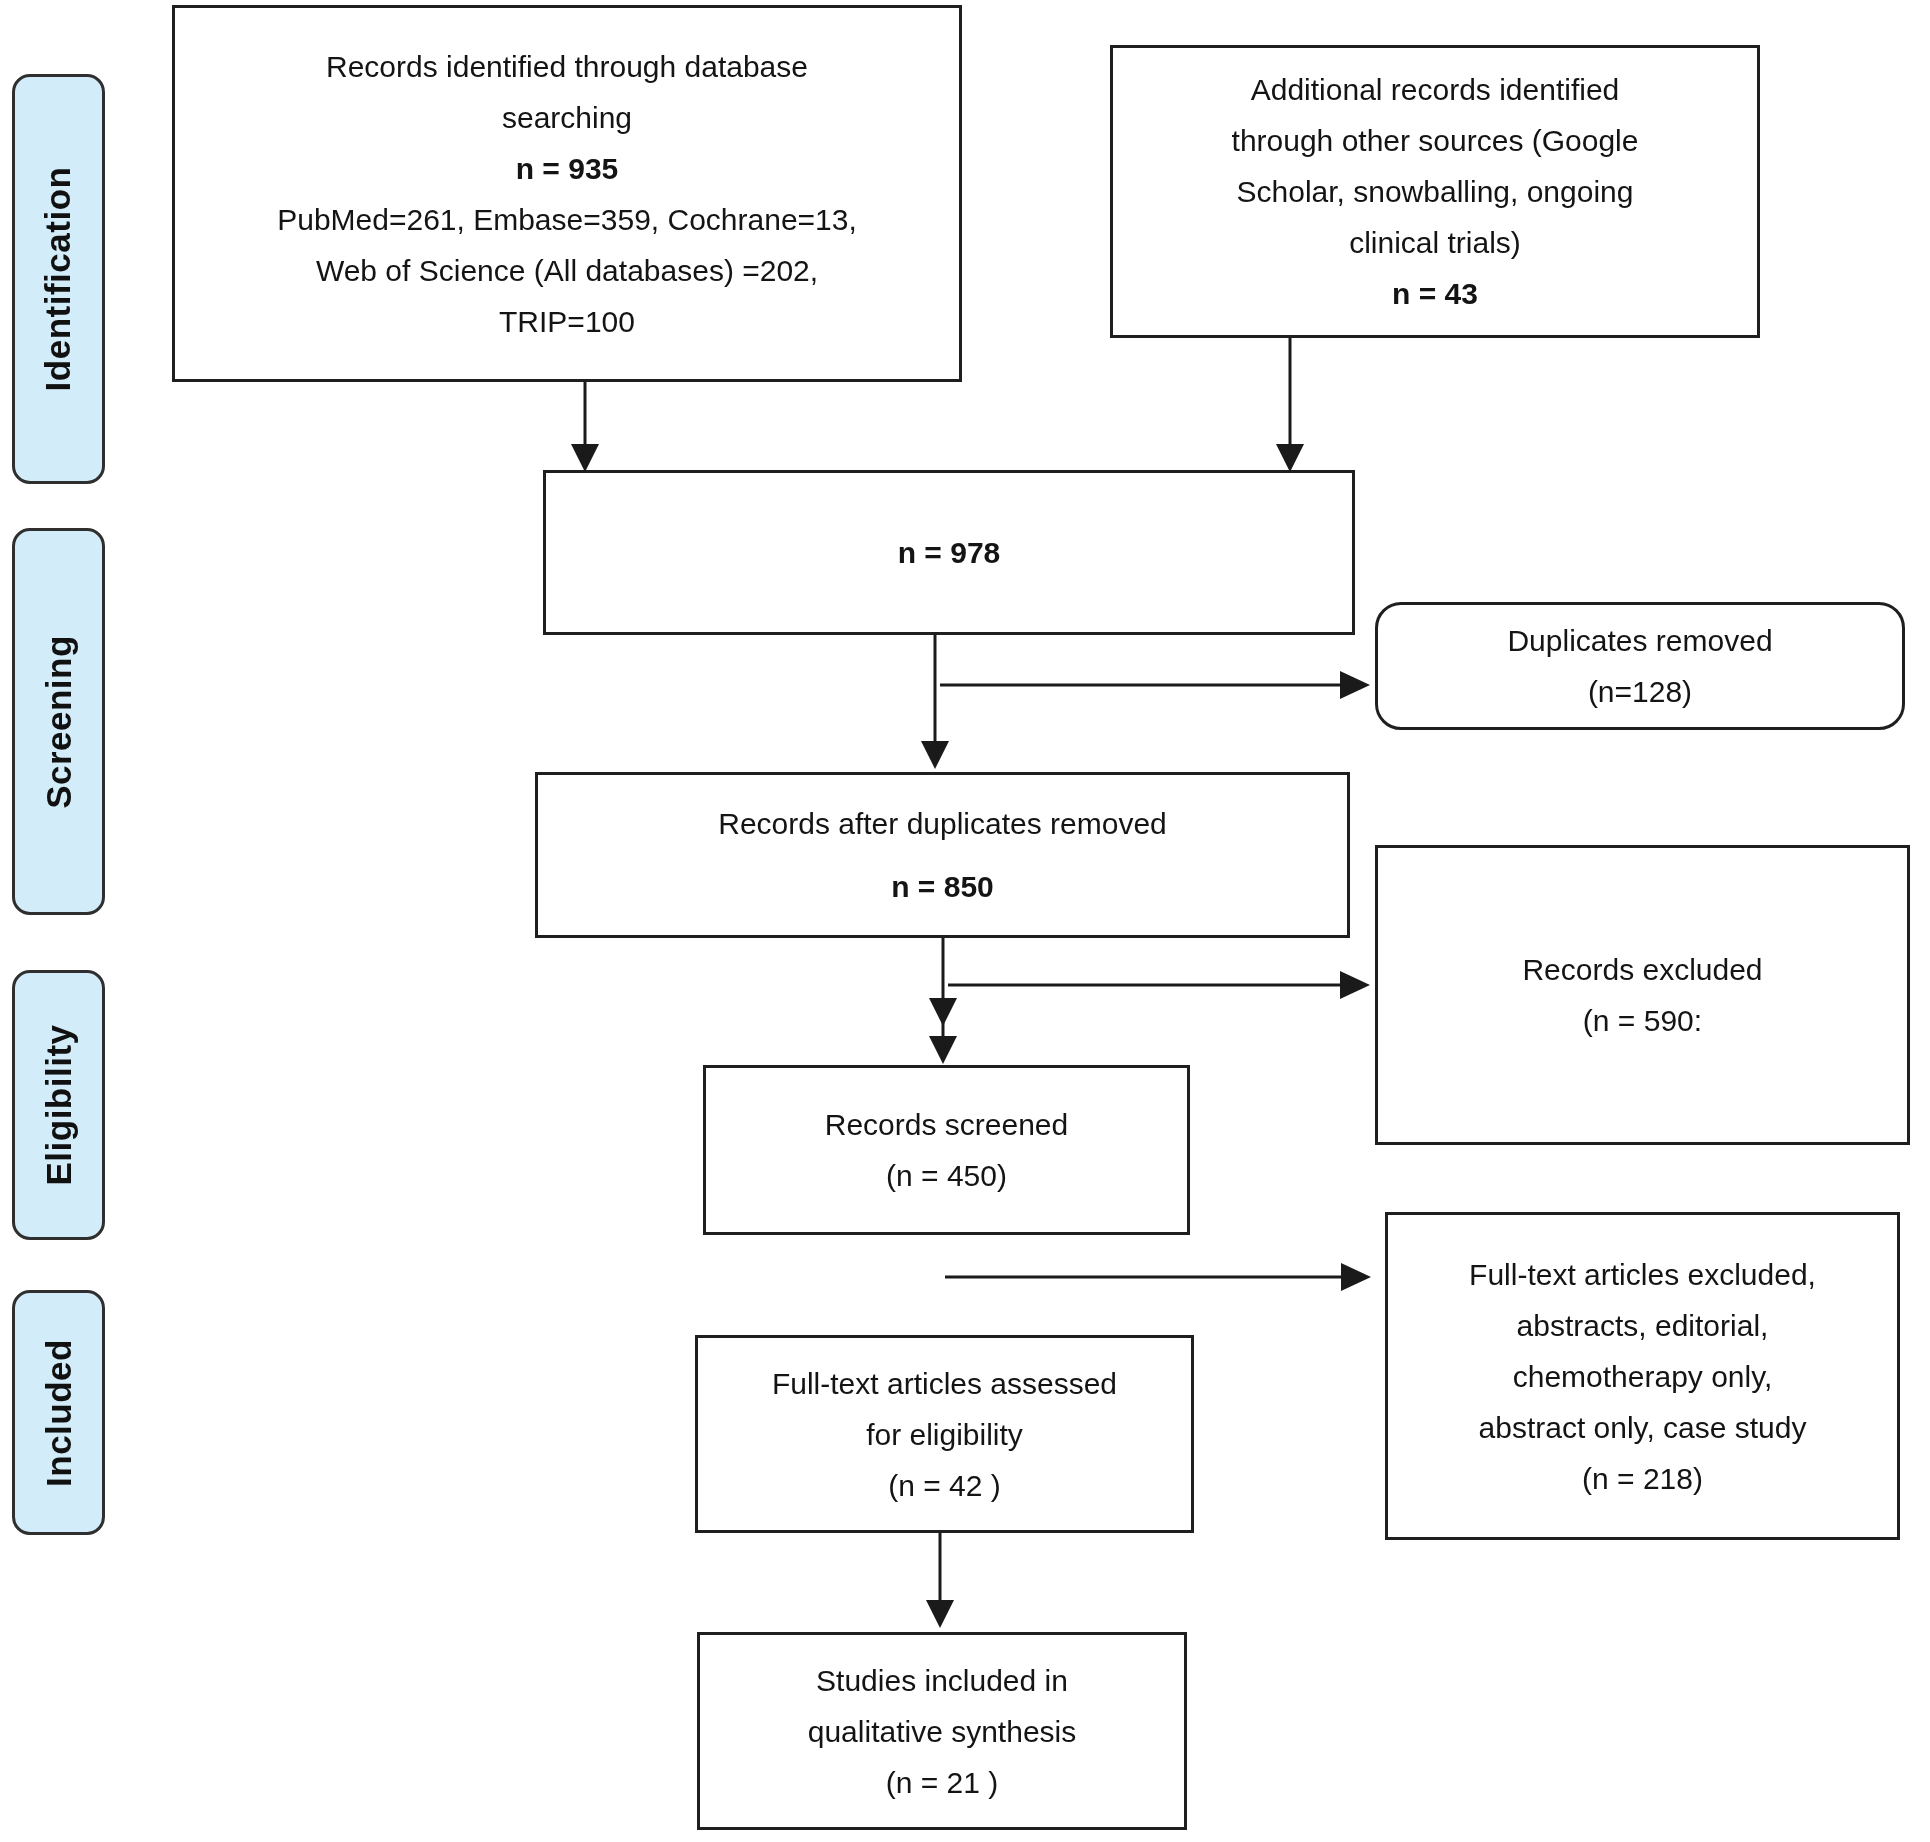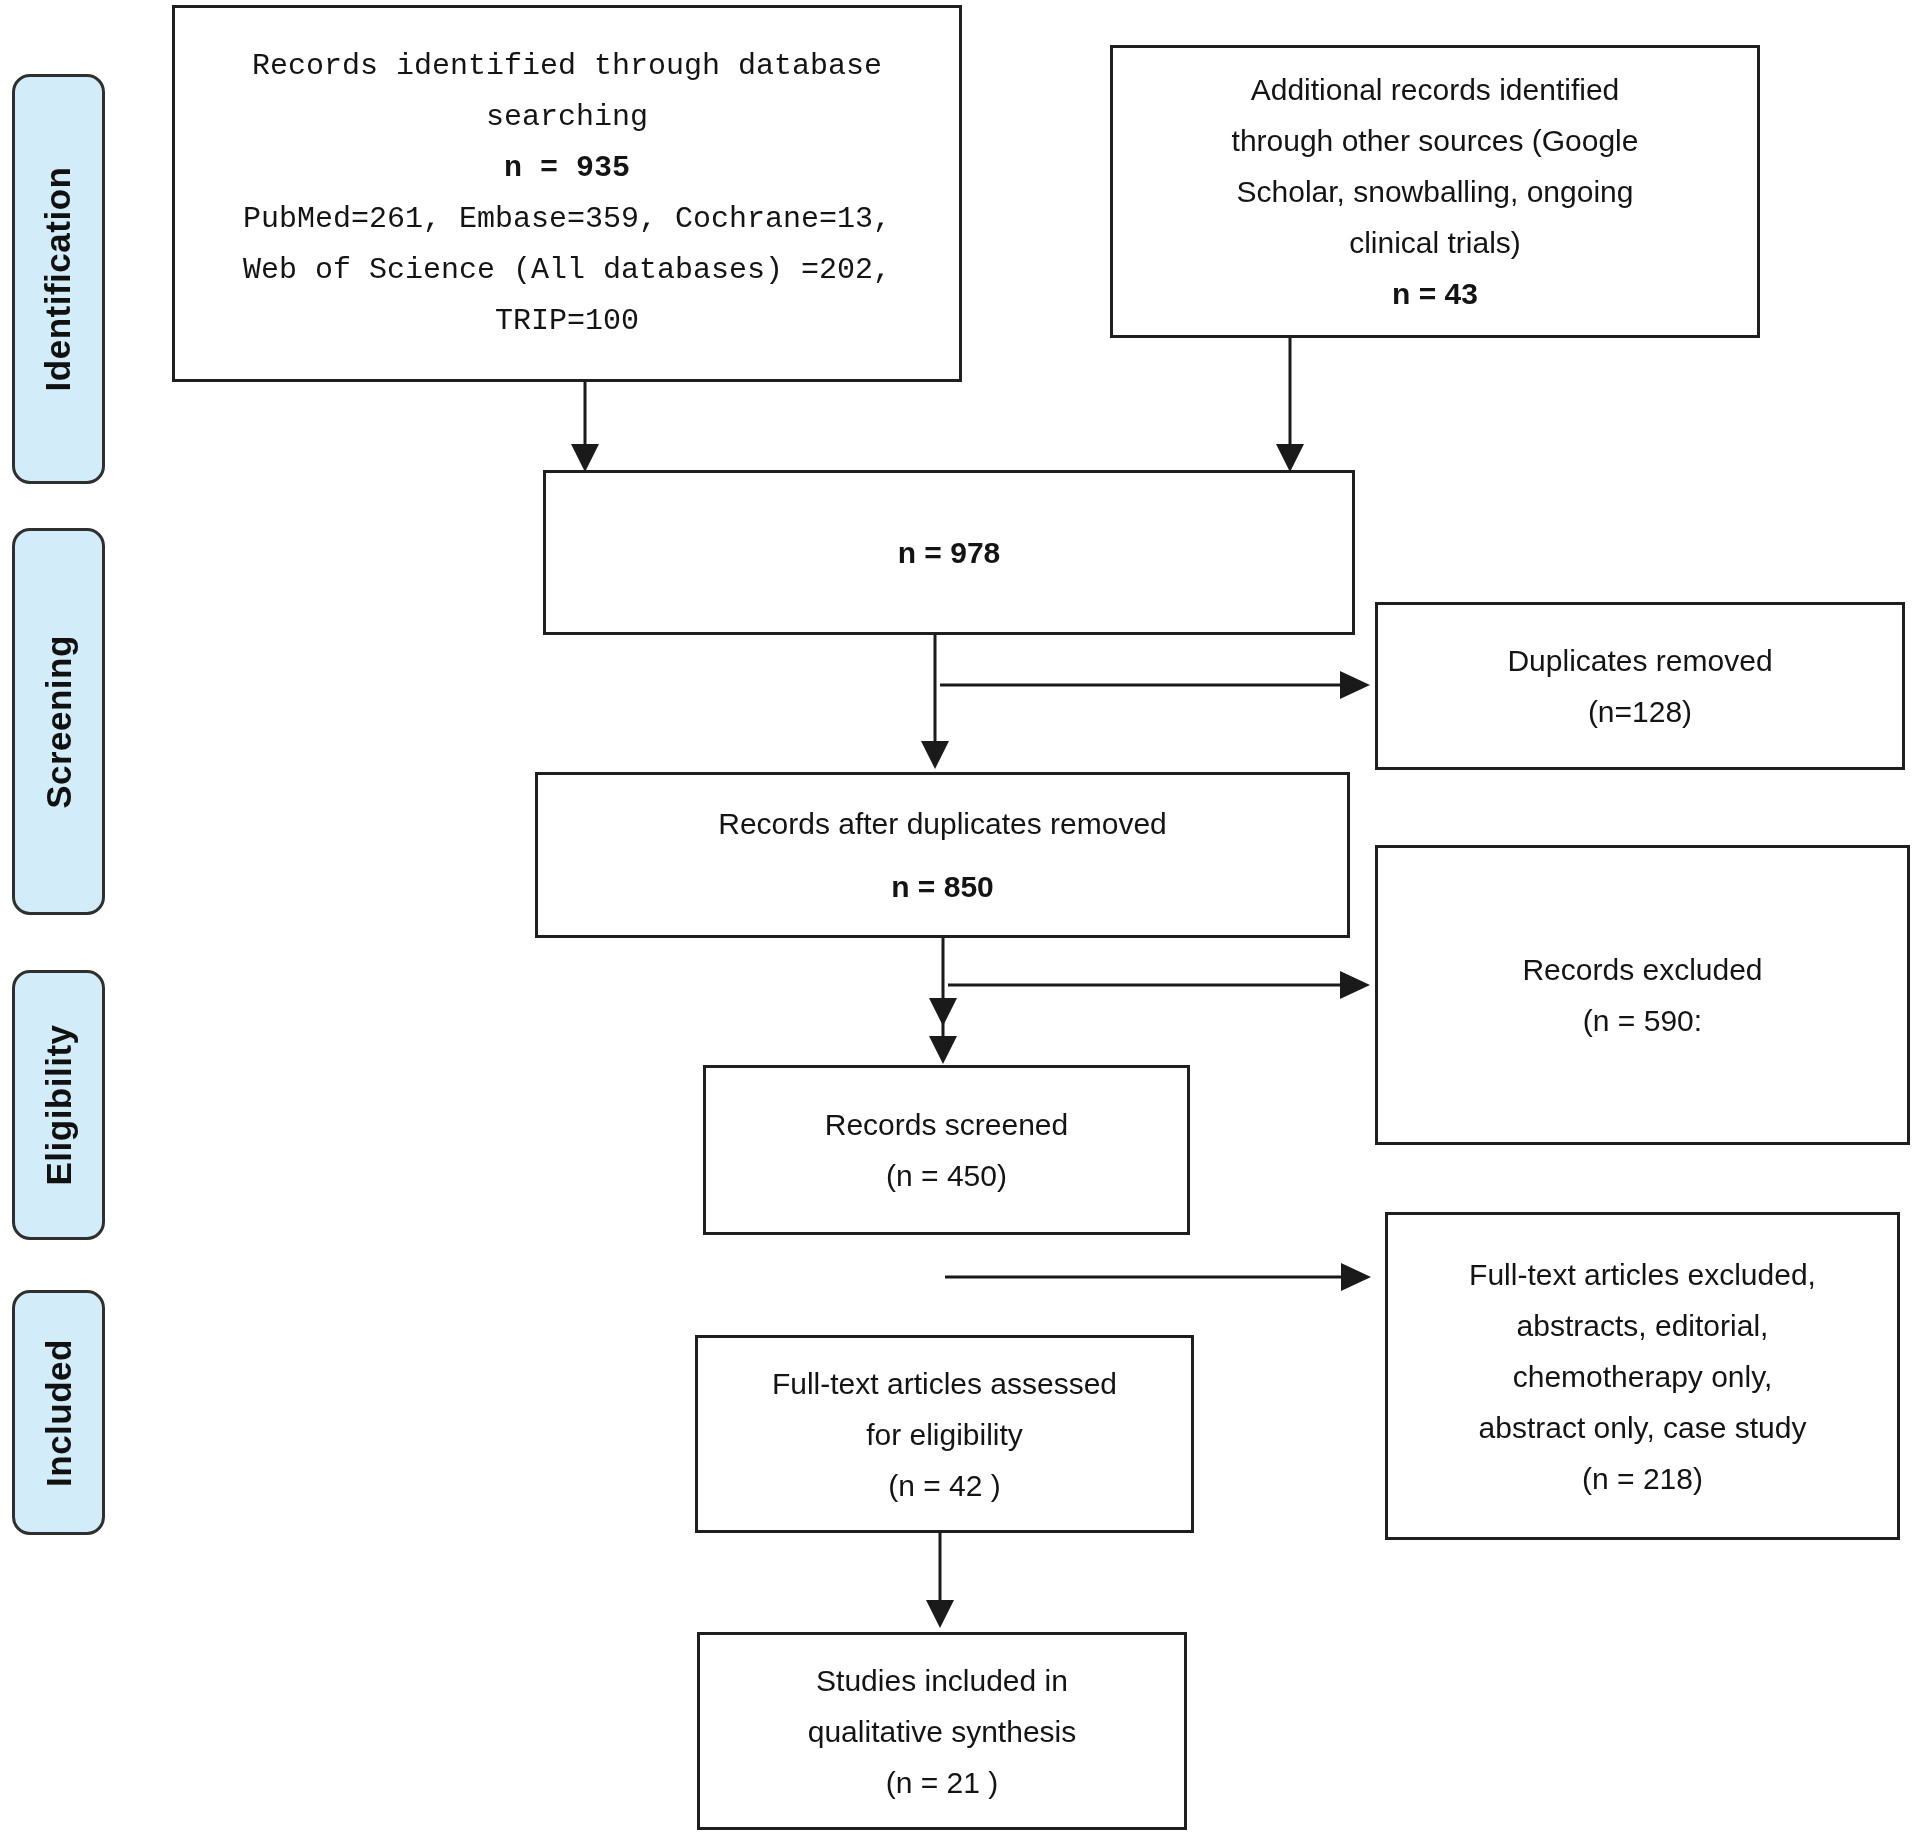--- a/index.html
+++ b/index.html
@@ -67,42 +67,42 @@
   <div class="stage" style="top: 528px; height: 387px; background: rgb(211, 236, 249); border-color: rgb(47, 47, 47);">
     <span>Screening</span>
   </div>
   <div class="stage" style="top: 970px; height: 270px; background: rgb(211, 236, 249); border-color: rgb(47, 47, 47);">
     <span>Eligibility</span>
   </div>
   <div class="stage" style="top: 1290px; height: 245px; background: rgb(211, 236, 249); border-color: rgb(47, 47, 47);">
     <span>Included</span>
   </div>
 
-  <div class="node" style="left:172px; top:5px; width:790px; height:377px; padding:0 28px;font-family:Liberation Mono, monospace;">
+  <div class="node" style="left:172px; top:5px; width:790px; height:377px; padding:0 28px;">
     <div class="lines">Records identified through database
 searching</div>
     <div class="count bold">n = 935</div>
     <div class="detail">PubMed=261, Embase=359, Cochrane=13,
 Web of Science (All databases) =202,
 TRIP=100</div>
   </div>
 
   <div class="node" style="left:1110px; top:45px; width:650px; height:293px; padding:0 24px;">
     <div class="lines">Additional records identified
 through other sources (Google
 Scholar, snowballing, ongoing
 clinical trials)</div>
     <div class="count bold">n = 43</div>
   </div>
 
   <div class="node" style="left:543px; top:470px; width:812px; height:165px;">
     <div class="count bold">n = 978</div>
   </div>
 
-  <div class="node" style="left:1375px; top:602px; width:530px; height:168px;">
+  <div class="node" style="left:1375px; top:602px; width:530px; height:128px;border-radius:26px;">
     <div class="lines">Duplicates removed</div>
     <div class="count">(n=128)</div>
   </div>
 
   <div class="node" style="left:535px; top:772px; width:815px; height:166px;gap:12px;">
     <div class="lines">Records after duplicates removed</div>
     <div class="count bold">n = 850</div>
   </div>
 
   <div class="node" style="left:1375px; top:835px; width:535px; height:300px;margin-top:10px;">

